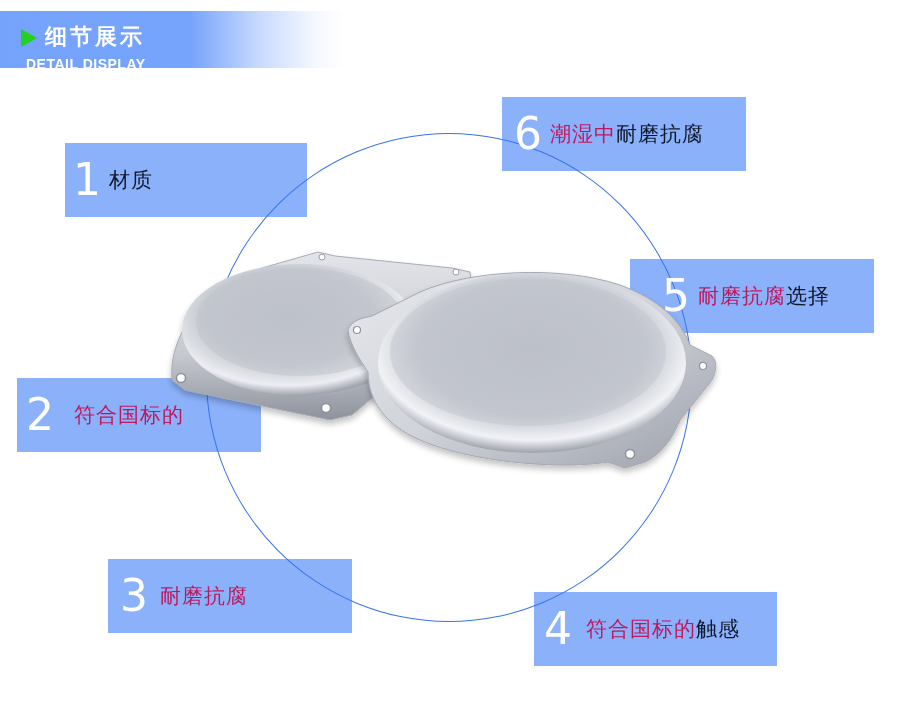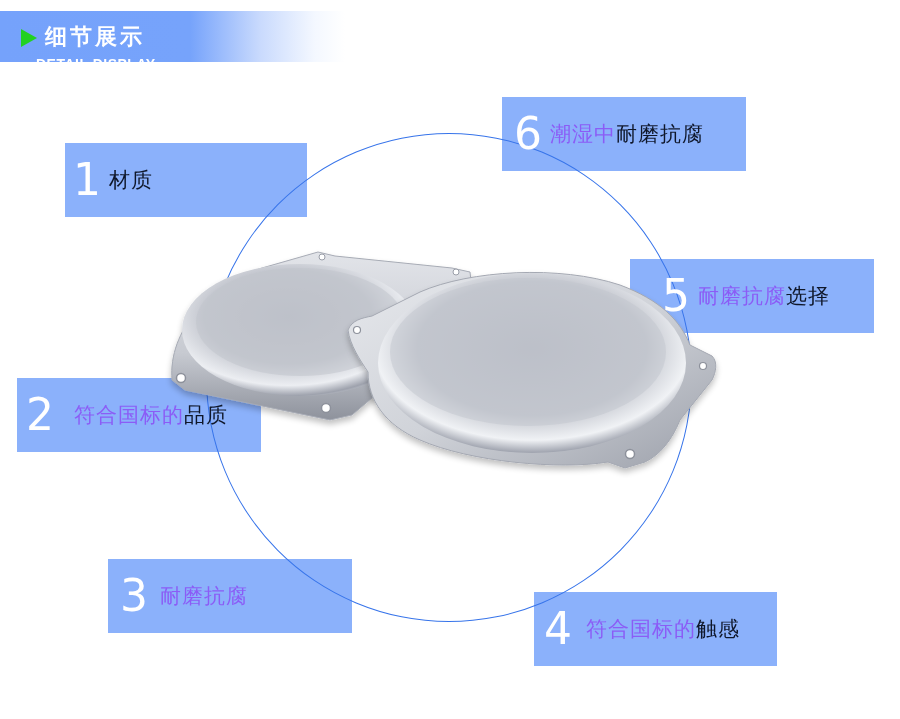--- a/index.html
+++ b/index.html
@@ -1,53 +1,53 @@
 <!DOCTYPE html>
 <html><head>
   <meta charset="utf-8">
   <style>
     * { margin: 0; padding: 0; box-sizing: border-box; }
     html, body { width: 900px; height: 719px; background: #ffffff; overflow: hidden; }
     body { position: relative; font-family: "DejaVu Sans", "Liberation Sans", sans-serif; }
 
     
     .header-bar {
-      position: absolute; left: 0; top: 11px; width: 345px; height: 51px;
+      position: absolute; left: 0; top: 11px; width: 345px; height: 57px;
       background: linear-gradient(to right, #75a2fb 0px, #76a3fb 190px, #c9dafd 260px, #f4f8ff 315px, #ffffff 345px);
       text-align: right;
     }
     .header-tri {
       position: absolute; left: 21px; top: 18px; width: 0; height: 0;
       border-top: 9px solid transparent; border-bottom: 9px solid transparent;
       border-left: 16px solid #22d122;
     }
     .header-title {
       position: absolute; left: 45px; top: 12px; color: #ffffff;
       font-size: 22px; font-weight: bold; letter-spacing: 3px; line-height: 28px;
     }
     .header-sub {
-      position: absolute; left: 36px; top: 45px; color: #ffffff;
+      position: absolute; left: 26px; top: 45px; color: #ffffff;
       font-family: "Liberation Sans", sans-serif;
       font-size: 14px; font-weight: bold; letter-spacing: 0.5px; line-height: 16px;
     }
 
     
     .box {
       position: absolute; height: 74px; background: #8bb1fb;
     }
     .box-text {
       position: absolute; top: 0; height: 74px; display: flex; align-items: center;
       white-space: nowrap; z-index: 4;
     }
     .num {
       color: #ffffff; font-family: "DejaVu Sans", sans-serif;
       font-size: 44px; font-weight: normal; line-height: 74px; margin-right: 8px;
     }
     .lbl {
-      color: #8b5cf6; font-size: 21px; letter-spacing: 1px; line-height: 74px;
+      color: #be185d; font-size: 21px; letter-spacing: 1px; line-height: 74px;
     }
     .hl {
       color: #0f172a; font-size: 21px; letter-spacing: 1px; line-height: 74px;
     }
 
     
     .ring {
       position: absolute; left: 206px; top: 133px; width: 486px; height: 489px;
       border: 1.6px solid #3774ea; border-radius: 50%; z-index: 2;
     }
@@ -133,21 +133,20 @@
 </svg>
 
 <div class="box-text" style="left:73px; top:143px;">
   <span class="num">1</span>
   <span class="hl">材质</span>
 </div>
 
 <div class="box-text" style="left:26px; top:378px;">
   <span class="num" style="margin-right:20px;">2</span>
   <span class="lbl">符合国标的</span>
-  <span class="hl">品质</span>
 </div>
 
 <div class="box-text" style="left:120px; top:559px;">
   <span class="num" style="margin-right:12px;">3</span>
   <span class="lbl">耐磨抗腐</span>
 </div>
 
 <div class="box-text" style="left:544px; top:592px;">
   <span class="num" style="margin-right:14px;">4</span>
   <span class="lbl">符合国标的</span>

